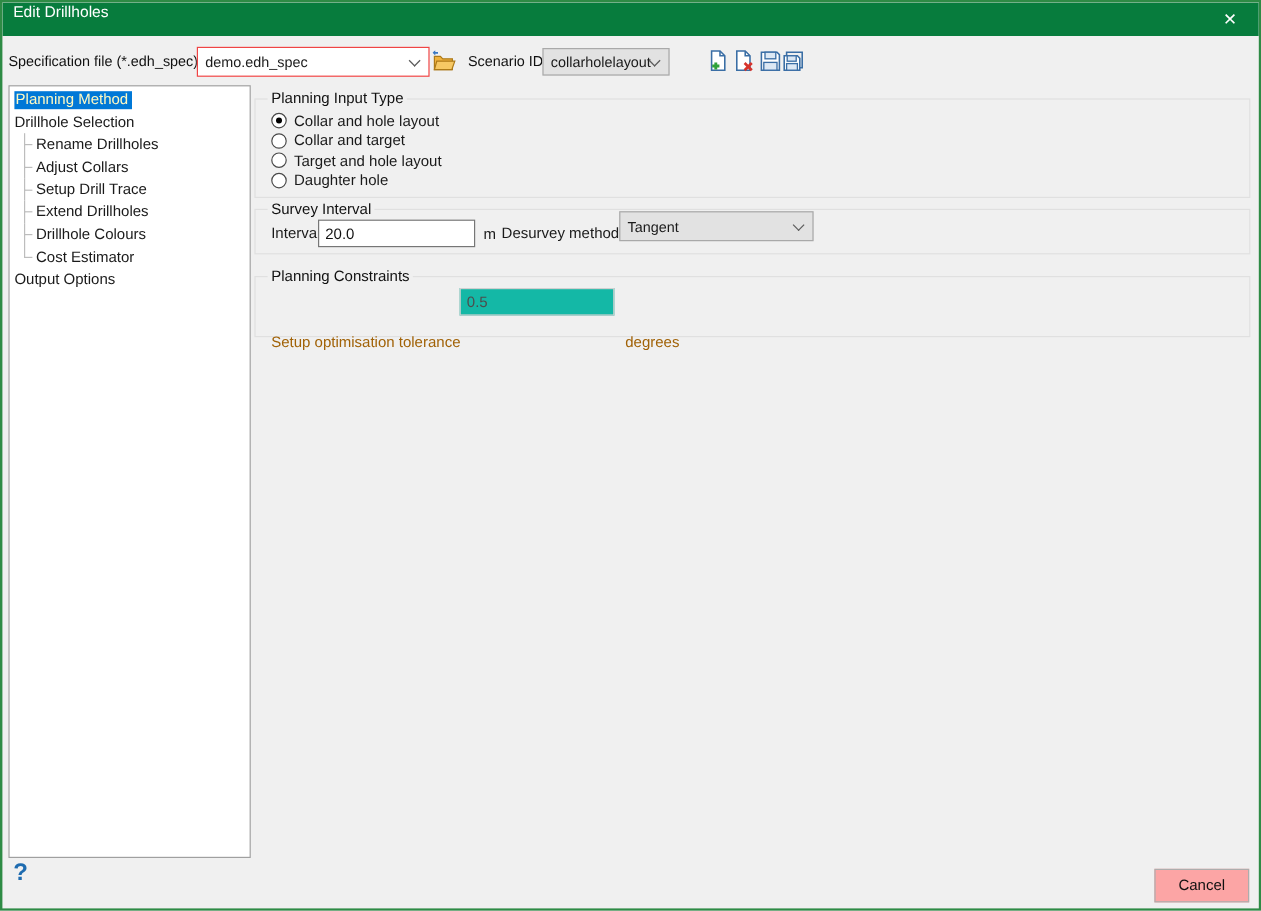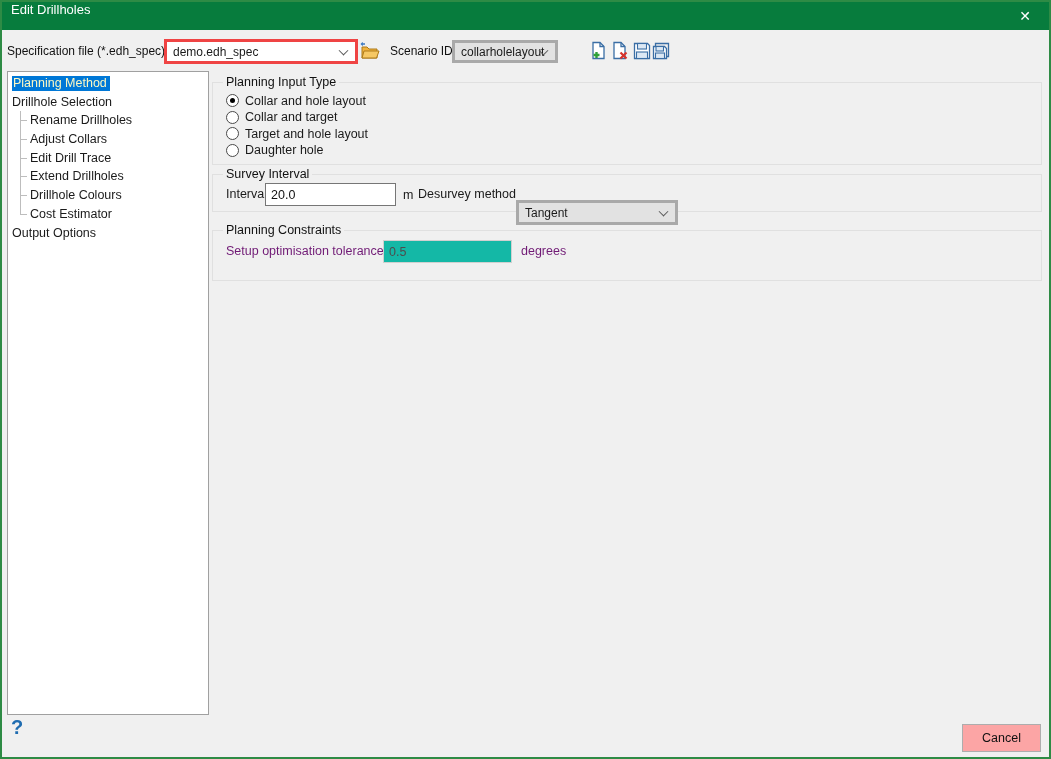--- a/index.html
+++ b/index.html
@@ -19,21 +19,21 @@
   }
   .titlebar .title { color:#fff; font-size:13px; padding-left:9px; }
   .titlebar .close {
     position:absolute; right:4px; top:0; width:40px; height:28px;
     color:#fff; font-size:14px; text-align:center; line-height:28px; cursor:default;
   }
 
   
   .tb-label { position:absolute; white-space:nowrap; font-size:12px; color:#111; }
   .combo {
-    position:absolute; border:3px solid #ef4444; background:#fff;
+    position:absolute; border:1px solid #ef4444; background:#fff;
     font-size:12px; display:flex; align-items:center; padding-left:6px; cursor:default;
   }
   .combo.gray { background:#e2e2e2; border-color:#a9a9a9; }
   .combo .chev {
     position:absolute; right:8px; top:50%; width:7px; height:7px;
     border-right:1.4px solid #5a5a5a; border-bottom:1.4px solid #5a5a5a;
     transform:translateY(-70%) rotate(45deg);
   }
   .iconbtn { position:absolute; width:20px; height:20px; cursor:default; }
   .iconbtn svg { width:100%; height:100%; display:block; }
@@ -72,21 +72,21 @@
     width:13px; height:13px; border:1px solid #4a4a4a; border-radius:50%;
     background:#fff; display:inline-block; position:relative; flex:0 0 auto;
   }
   .radio.sel::after {
     content:""; position:absolute; left:3px; top:3px; width:5px; height:5px;
     background:#000; border-radius:50%;
   }
   .radio-row .rlabel { margin-left:6px; font-size:12.5px; }
 
   .flabel { position:absolute; font-size:12.5px; white-space:nowrap; }
-  .flabel.dis { color:#701a75; }
+  .flabel.dis { color:#a16207;margin-top:34px; }
   .tinput {
     position:absolute; border:1px solid #767676; background:#fff;
     font-family:"Liberation Sans", sans-serif; font-size:12.5px; color:#111;
     padding:0 5px; outline:none;
   }
   .tinput.dis { background:#14b8a6; border-color:#d0d0d0; color:#4d4d4d; }
 
   
   .help {
     position:absolute; left:9px; top:714px; color:#1f6cb0;
@@ -161,21 +161,21 @@
       <rect x="5" y="5.5" width="7.5" height="4.5" fill="#dce8f4" stroke="#3a6ea5" stroke-width="1.1"></rect>
       <rect x="4.5" y="12" width="9" height="5.5" fill="#dce8f4" stroke="#3a6ea5" stroke-width="1.1"></rect>
     </svg>
   </div>
 
   <div class="tree">
     <div class="trow top"><span class="hl">Planning Method</span></div>
     <div class="trow top"><span>Drillhole Selection</span></div>
     <div class="trow child cont"><span>Rename Drillholes</span></div>
     <div class="trow child cont"><span>Adjust Collars</span></div>
-    <div class="trow child cont"><span>Edit Drill Trace</span></div>
+    <div class="trow child cont"><span>Setup Drill Trace</span></div>
     <div class="trow child cont"><span>Extend Drillholes</span></div>
     <div class="trow child cont"><span>Drillhole Colours</span></div>
     <div class="trow child"><span>Cost Estimator</span></div>
     <div class="trow top"><span>Output Options</span></div>
   </div>
 
   <div class="group" style="top:80px; height:83px;">
     <span class="group-label">Planning Input Type</span>
 
     <div class="radio-row" style="top:10px;">
@@ -196,21 +196,21 @@
     </div>
   </div>
 
   <div class="group" style="top:172px; height:38px;">
     <span class="group-label">Survey Interval</span>
 
     <span class="flabel" style="left:13px; top:12px;">Interval</span>
     <input class="tinput" style="left: 52px; top: 8px; width: 131px; height: 23px;" value="20.0">
     <span class="flabel" style="left:190px; top:13px;">m</span>
     <span class="flabel" style="left:205px; top:12px;">Desurvey method</span>
-    <div class="combo gray" style="left:303px; top:25px; width:162px; height:25px;align-items:center;">
+    <div class="combo gray" style="left:303px; top:1px; width:162px; height:25px;align-items:center;">
       <span>Tangent</span>
       <span class="chev"></span>
     </div>
   </div>
 
   <div class="group" style="top:228px; height:51px;">
     <span class="group-label">Planning Constraints</span>
 
     <span class="flabel dis" style="left:13px; top:13px;">Setup optimisation tolerance</span>
     <input class="tinput dis" style="left: 170px; top: 9px; width: 129px; height: 23px;" disabled="" value="0.5">

